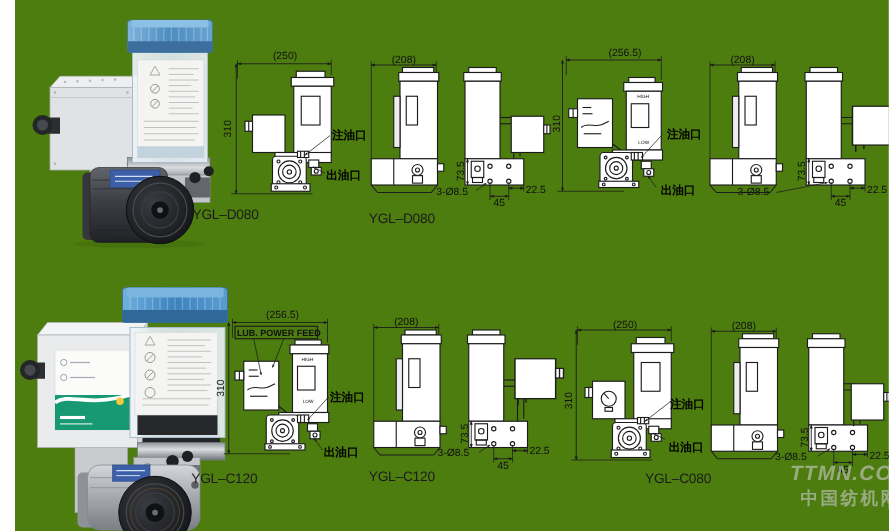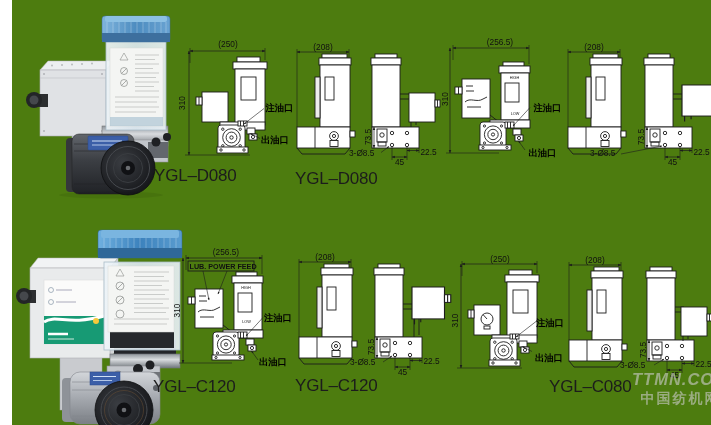--- a/index.html
+++ b/index.html
@@ -8,21 +8,21 @@
 svg{overflow:visible;}
 .ln{fill:none;stroke:#1c1c1c;stroke-width:0.9;}
 .lnw{fill:#fff;stroke:#1c1c1c;stroke-width:0.9;}
 .lng{fill:#ededed;stroke:#1c1c1c;stroke-width:0.9;}
 .dim{fill:none;stroke:#1c1c1c;stroke-width:0.7;}
 .ext{fill:none;stroke:#1c1c1c;stroke-width:0.6;}
 text.d{font-family:"Liberation Sans",sans-serif;font-size:8.3px;fill:#111;}
 text.c{font-family:"Liberation Sans",sans-serif;font-size:9.3px;font-weight:bold;fill:#000;}
 text.t{font-family:"Liberation Sans",sans-serif;font-size:3.8px;fill:#111;}
 text.f{font-family:"Liberation Sans",sans-serif;font-size:7.2px;font-weight:bold;fill:#111;}
-.mlabel{position:absolute;font-size:17px;letter-spacing:-0.2px;color:#1c1c1c;white-space:nowrap;}
+.mlabel{position:absolute;font-size:11px;letter-spacing:-0.2px;color:#1c1c1c;white-space:nowrap;}
 #wm{position:absolute;left:620px;top:370px;color:#cdcdcd;opacity:0.6;line-height:19px;text-align:center;}
 #wm .w1{font-size:16.5px;font-weight:bold;letter-spacing:1px;font-style:italic;}
 #wm .w2{font-size:14px;font-weight:bold;letter-spacing:2px;}
 </style>
 </head>
 <body>
 
 <div id="page">
 
 <svg width="0" height="0" class="abs">
@@ -487,20 +487,20 @@
     <text class="d" x="0" y="121">3-Ø8.5</text>
     <text class="d" x="54.5" y="131" text-anchor="middle">45</text>
     <text class="d" x="75.5" y="120">22.5</text>
   </g>
 </svg>
 
 <div class="mlabel" style="left:142px;top:166px">YGL–D080</div>
 <div class="mlabel" style="left:283px;top:169px">YGL–D080</div>
 <div class="mlabel" style="left:141px;top:377px">YGL–C120</div>
 <div class="mlabel" style="left:283px;top:376px">YGL–C120</div>
-<div class="mlabel" style="left:537px;top:377px">YGL–C080</div>
+<div class="mlabel" style="left:504px;top:377px">YGL–C080</div>
 
 <div id="wm">
   <div class="w1">TTMN.COM</div>
   <div class="w2">中国纺机网</div>
 </div>
 
 </div>
 
 </body></html>

